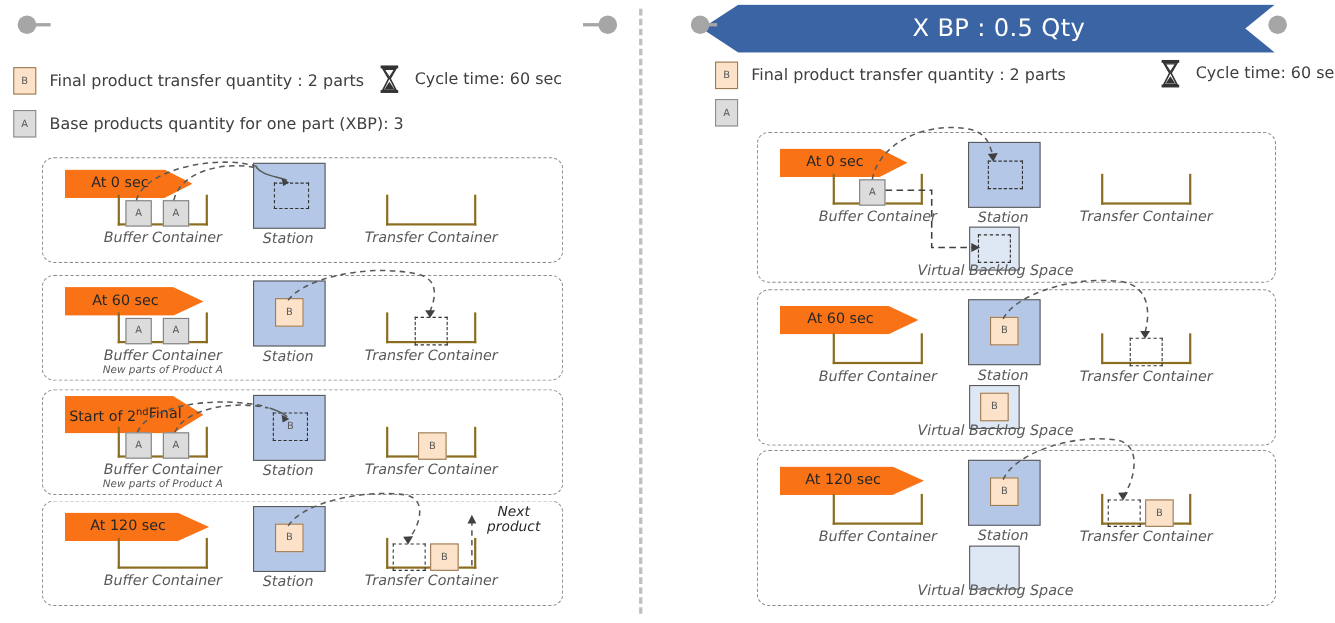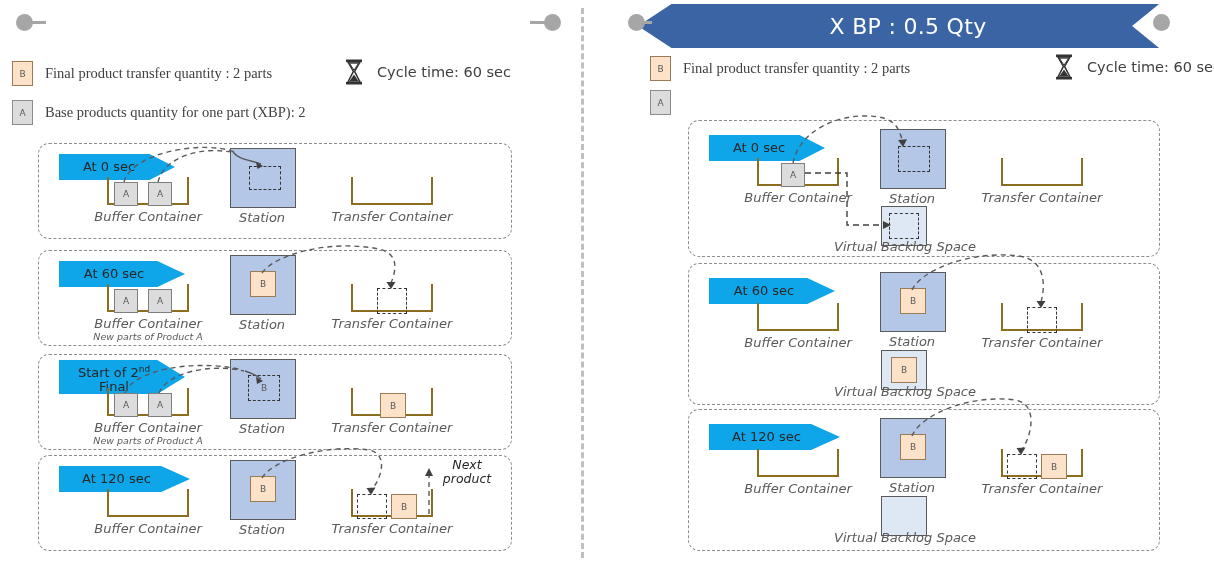--- a/index.html
+++ b/index.html
@@ -37,31 +37,31 @@
   .pin-stem{position:absolute;height:3px;background:#a6a6a6;top:21px;}
 
   
   .legend-row{position:absolute;display:flex;align-items:center;}
   .chip{
     width:19px;height:23px;display:flex;align-items:center;justify-content:center;
     font-size:9px;color:#595959;flex:0 0 auto;
   }
   .chip-b{background:#fbe2c8;border:1px solid #9c7a54;}
   .chip-a{background:#dcdcdc;border:1px solid #8c8c8c;}
-  .legend-text{margin-left:12px;font-size:14.5px;color:#404040;white-space:nowrap;font-family:Liberation Serif, serif;}
+  .legend-text{margin-left:12px;font-size:14.5px;color:#404040;white-space:nowrap;}
   .cycle-wrap{position:absolute;display:flex;align-items:center;}
   .hourglass{width:18px;height:26px;flex:0 0 auto;}
   .cycle-text{margin-left:14px;font-size:14.5px;color:#404040;white-space:nowrap;}
 
   
   .step{
     position:absolute;border:1.6px dashed #8c8c8c;border-radius:11px;background:#fff;
   }
   .tag{
-    position:absolute;background:#0ea5e9;color:#262626;
+    position:absolute;background:#f97316;color:#262626;
     display:flex;align-items:center;justify-content:center;text-align:center;
     font-size:13px;line-height:14px;height:26px;
     clip-path:polygon(0 0, 78% 0, 100% 50%, 78% 100%, 0 100%);
     padding-right:16px;
   }
   .tag.two-line{height:34px;}
   .tag sup{font-size:9px;vertical-align:super;}
 
   
   .container-shape{position:absolute;}
@@ -119,21 +119,21 @@
       <rect x="1" y="22.9" width="16" height="2.6" fill="#333"></rect>
       <path d="M3 3.1 L15 3.1 L9.6 12.4 L15 22.9 L3 22.9 L8.4 12.4 Z" fill="none" stroke="#333" stroke-width="1.5"></path>
       <path d="M4.6 21.9 L13.4 21.9 L9 15.4 Z" fill="#333"></path>
       <path d="M4.4 4.2 L13.6 4.2 L9 11.2 Z" fill="none" stroke="#333" stroke-width="1"></path>
     </svg>
     <div class="cycle-text">Cycle time:  60 sec</div>
   </div>
 
   <div class="legend-row" style="left:12px;top:100px;">
     <div class="chip chip-a">A</div>
-    <div class="legend-text">Base products quantity for one part (XBP): 2</div>
+    <div class="legend-text">Base products quantity for one part (XBP): 3</div>
   </div>
 
   <div class="step" style="left:38px;top:143px;width:472px;height:94px;">
     <div class="tag" style="left:20px;top:10px;width:100px;">At 0 sec</div>
 
     <div class="container-shape" style="left:68px;top:33px;width:82px;height:28px;">
       <div class="lft"></div>
       <div class="rgt"></div>
       <div class="bottom"></div>
     </div>
@@ -185,21 +185,21 @@
     <div class="ghost" style="left:338px;top:37px;width:28px;height:24px;"></div>
     <div class="cap" style="left:283px;top:65px;width:140px;">Transfer Container</div>
 
     <svg class="ov" width="472" height="94">
       <path d="M223 22 C235 4, 290 -12, 340 -2 C362 3, 356 22, 352 32" fill="none" stroke="#595959" stroke-width="1.4" stroke-dasharray="5,4"></path>
       <path d="M352 38 l-4.5 -7 l9 0 z" fill="#404040"></path>
     </svg>
   </div>
 
   <div class="step" style="left:38px;top:354px;width:472px;height:94px;">
-    <div class="tag two-line" style="left:20px;top:5px;width:110px;flex-direction:column;justify-content:flex-end;">
+    <div class="tag two-line" style="left:20px;top:5px;width:110px;flex-direction:row;">
       <div>
         <span>Start of 2</span><sup>nd</sup>
       </div>
       <div>Final</div>
     </div>
 
     <div class="container-shape" style="left:68px;top:33px;width:82px;height:28px;">
       <div class="lft"></div>
       <div class="rgt"></div>
       <div class="bottom"></div>

